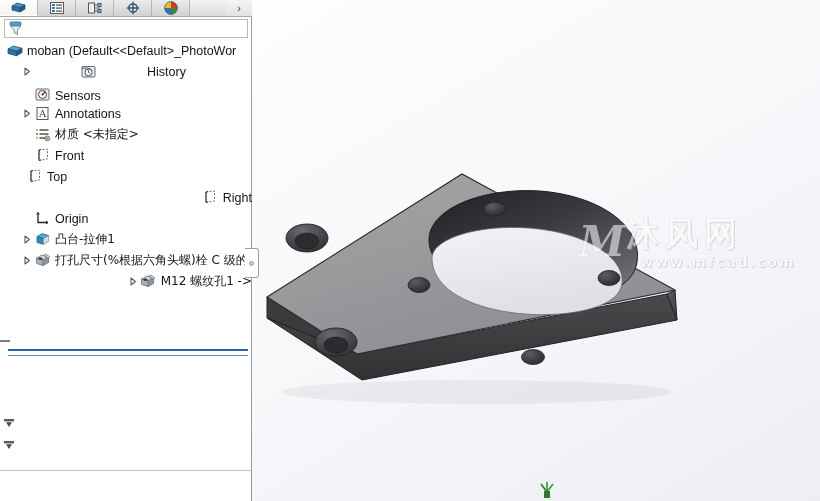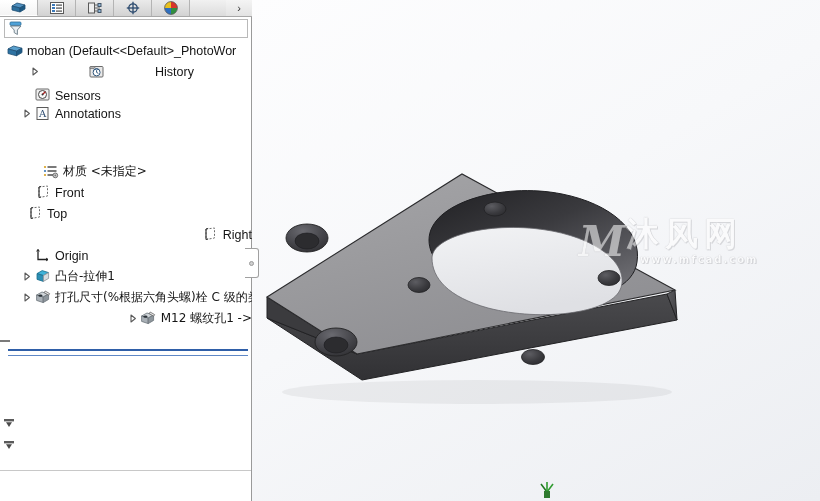--- a/index.html
+++ b/index.html
@@ -36,21 +36,21 @@
   #wm-cn {
     position: absolute; left: 52px; top: 0px;
     font-family: "DejaVu Sans", sans-serif;
     font-size: 33px; letter-spacing: 6px;
     color: #ffffff; font-weight: 700;
     text-shadow: 0 0 1px rgba(120,120,125,.85), 1px 1px 0 rgba(150,150,155,.5);
   }
   #wm-url {
     position: absolute; left: 66px; top: 42px;
     font-family: "DejaVu Sans", sans-serif;
-    font-size: 10px; letter-spacing: 2px; font-weight: 700;
+    font-size: 14px; letter-spacing: 2px; font-weight: 700;
     color: #ffffff;
     text-shadow: 0 0 1px rgba(120,120,125,.9), 1px 1px 0 rgba(150,150,155,.55);
   }
   #wm-logo {
     position: absolute; left: 0px; top: 2px;
     width: 56px; height: 56px;
     font-family: "DejaVu Serif", serif;
     font-size: 42px; font-weight: 700; font-style: italic;
     color: #ffffff;
     text-shadow: 0 0 1px rgba(120,120,125,.85);
@@ -379,21 +379,21 @@
           <svg width="16" height="14" viewBox="0 0 16 14">
             <path d="M1 5 L6.5 2 L15 4.2 L9.5 7.2 Z" fill="#5aa0cd" stroke="#1f4f74" stroke-width="0.8"></path>
             <path d="M1 5 L1 9.5 L9.5 11.8 L9.5 7.2 Z" fill="#2e73a3" stroke="#1f4f74" stroke-width="0.8"></path>
             <path d="M9.5 7.2 L15 4.2 L15 8.6 L9.5 11.8 Z" fill="#1e5b86" stroke="#1f4f74" stroke-width="0.8"></path>
           </svg>
         </span>
         <span class="nlabel">moban  (Default&lt;&lt;Default&gt;_PhotoWor</span>
       </div>
 
       <div id="tree-children">
-          <div class="node" style="padding-left: 28px; gap: 46px;">
+          <div class="node" style="padding-left: 20px; gap: 46px;">
             <span class="twisty">
               <svg width="8" height="9" viewBox="0 0 8 9">
                 <path d="M2 1 L6.4 4.5 L2 8 Z" fill="none" stroke="#5a5a5a" stroke-width="1.1" stroke-linejoin="round"></path>
               </svg>
             </span>
             <span class="nicon">
               <svg width="16" height="15" viewBox="0 0 16 15">
                 <rect x="1" y="2.5" width="13" height="10.5" rx="1" fill="#e8e8e8" stroke="#6a6a6a"></rect>
                 <path d="M1 4.5 L5 4.5 L6.3 2.8 L1 2.8 Z" fill="#c8c8c8" stroke="#6a6a6a" stroke-width="0.7"></path>
                 <circle cx="7.6" cy="8.4" r="3.5" fill="#fff" stroke="#33597f" stroke-width="1"></circle>
@@ -422,21 +422,21 @@
               </svg>
             </span>
             <span class="nicon">
               <svg width="16" height="15" viewBox="0 0 16 15">
                 <rect x="2" y="1.5" width="11" height="12" fill="#fcfcfc" stroke="#5a5a5a"></rect>
                 <text x="7.5" y="11" font-family="DejaVu Serif, serif" font-size="10" fill="#2b4a6e" text-anchor="middle">A</text>
               </svg>
             </span>
             <span class="nlabel">Annotations</span>
           </div>
-          <div class="node" style="padding-left: 28px; margin-top: 37px;">
+          <div class="node" style="padding-left: 20px;">
             <span class="twisty"></span>
             <span class="nicon">
               <svg width="16" height="15" viewBox="0 0 16 15">
                 <circle cx="2" cy="3" r="1.1" fill="#d8a020"></circle>
                 <rect x="4.5" y="2.2" width="9" height="1.6" fill="#5a5a5a"></rect>
                 <circle cx="2" cy="7" r="1.1" fill="#3b78b8"></circle>
                 <rect x="4.5" y="6.2" width="9" height="1.6" fill="#5a5a5a"></rect>
                 <circle cx="2" cy="11" r="1.1" fill="#d8a020"></circle>
                 <rect x="4.5" y="10.2" width="6" height="1.6" fill="#5a5a5a"></rect>
                 <circle cx="12.3" cy="11.4" r="2.4" fill="#cfcfcf" stroke="#555" stroke-width="0.8"></circle>

